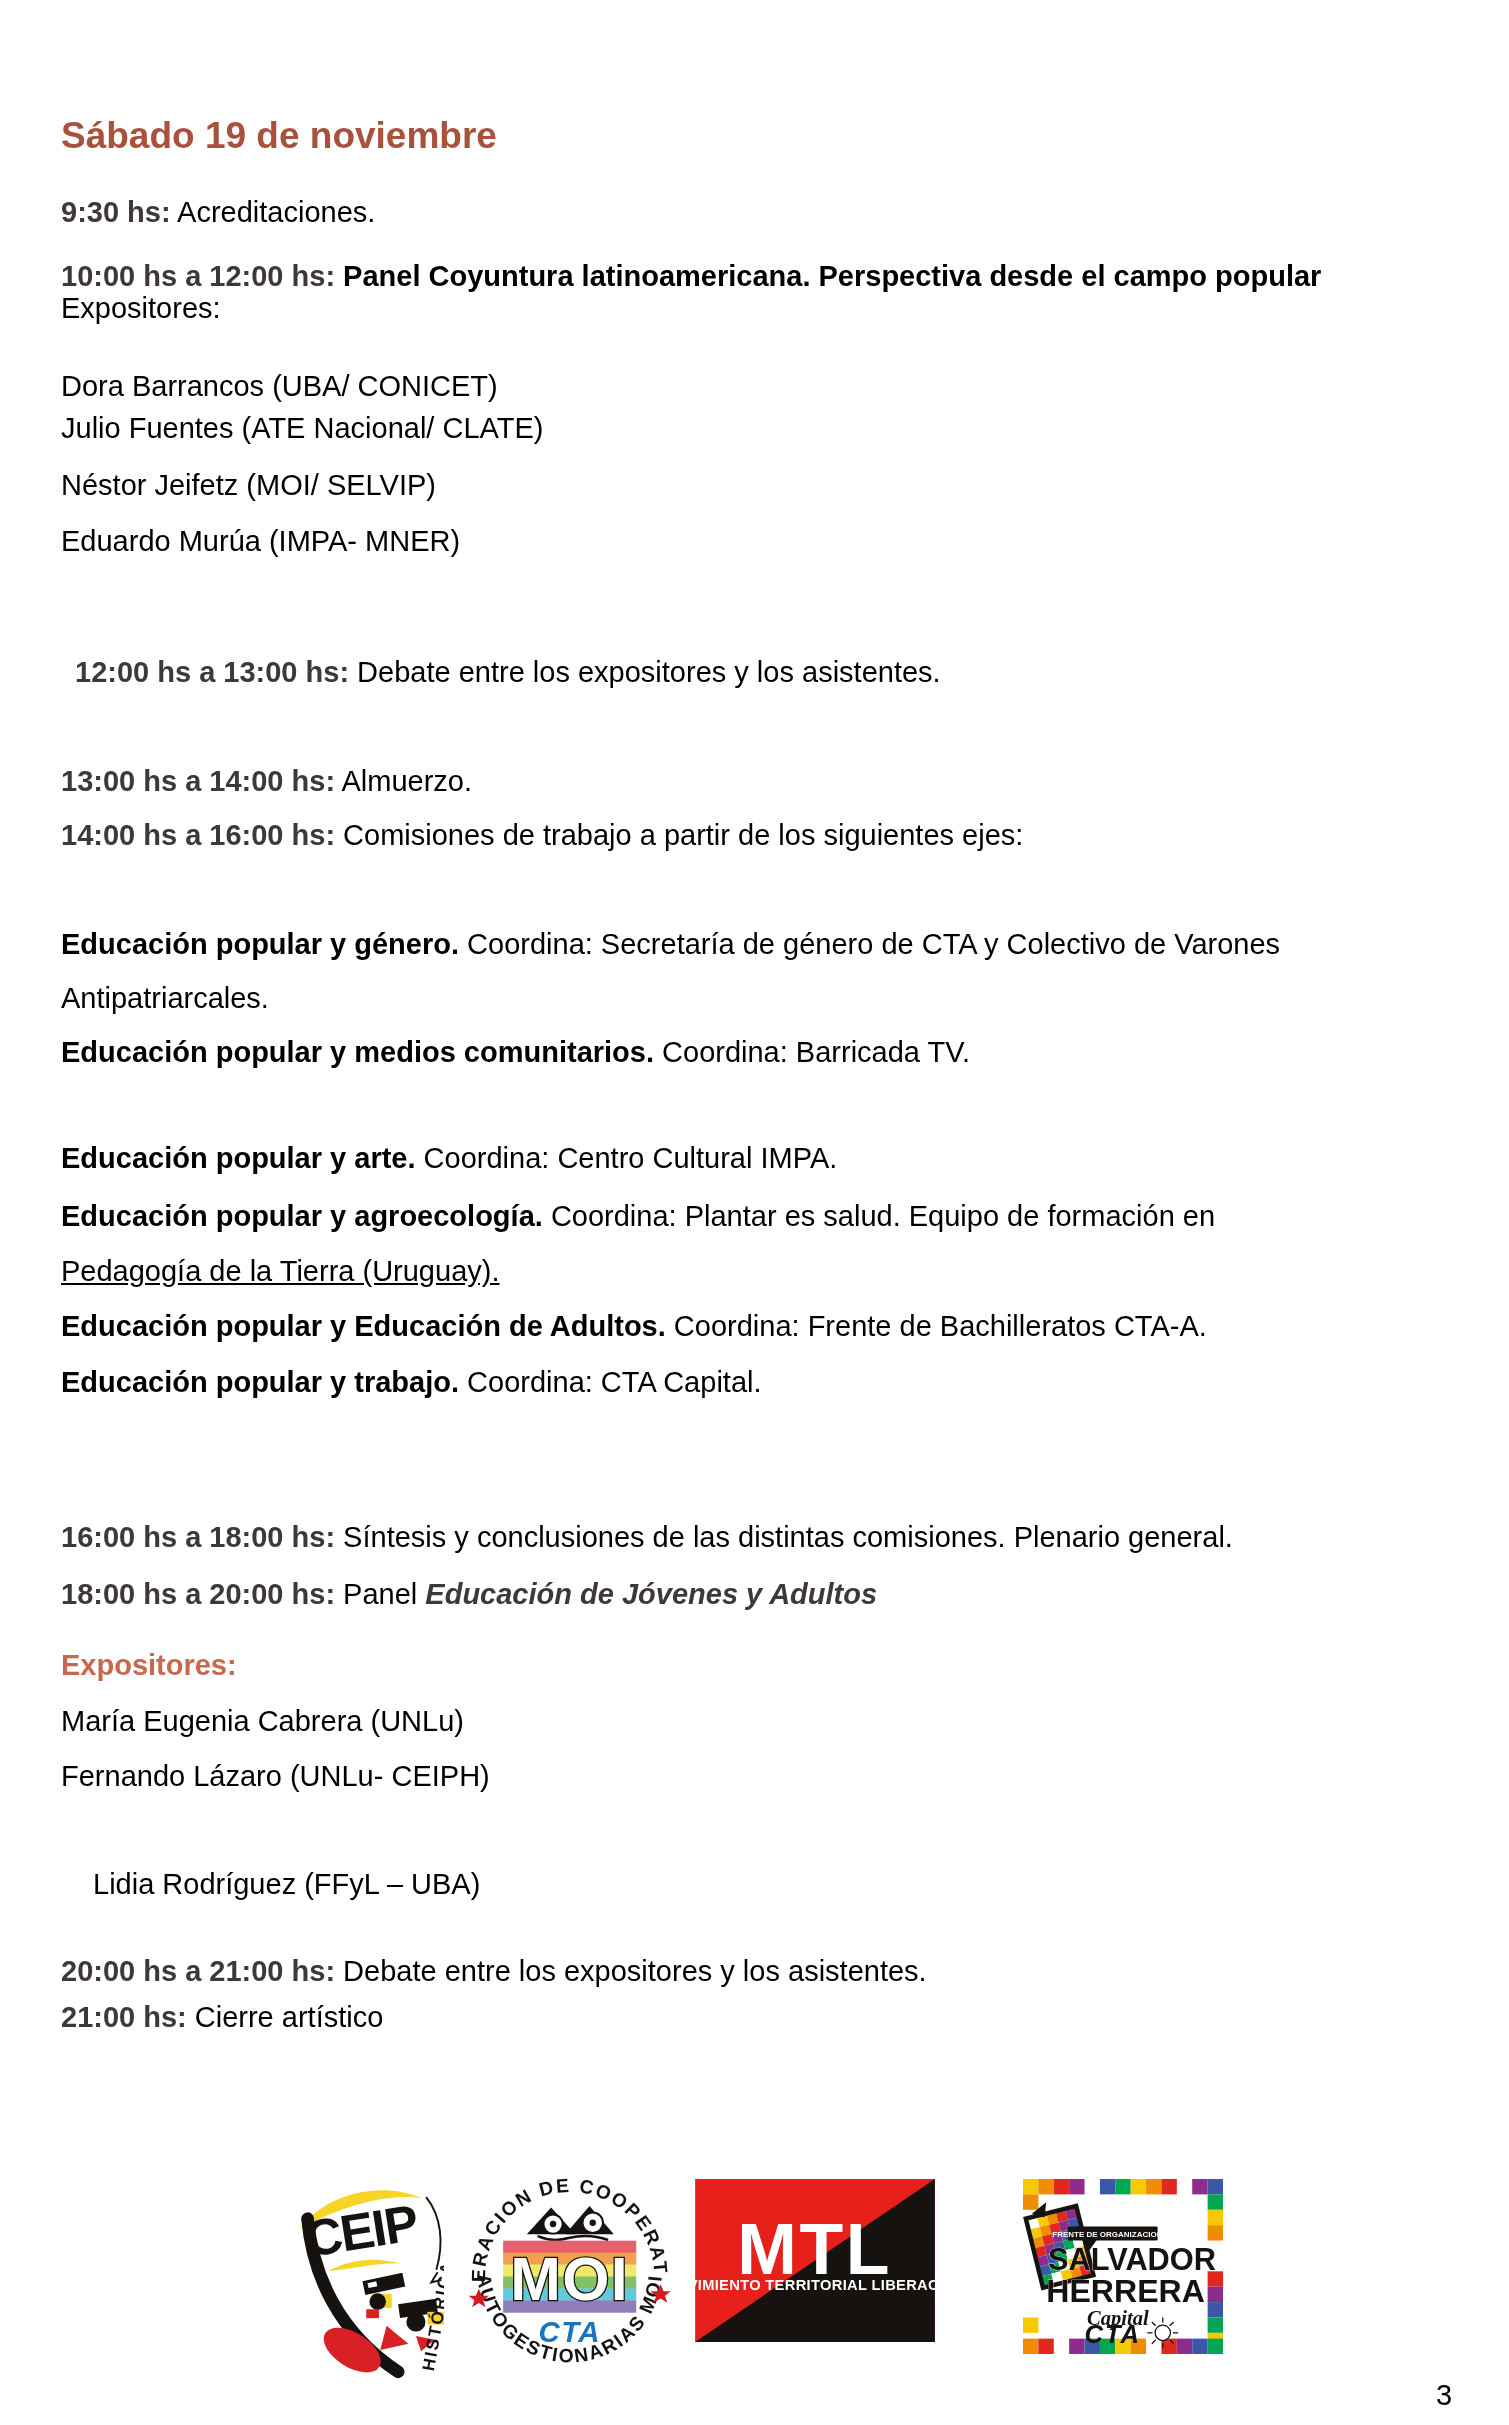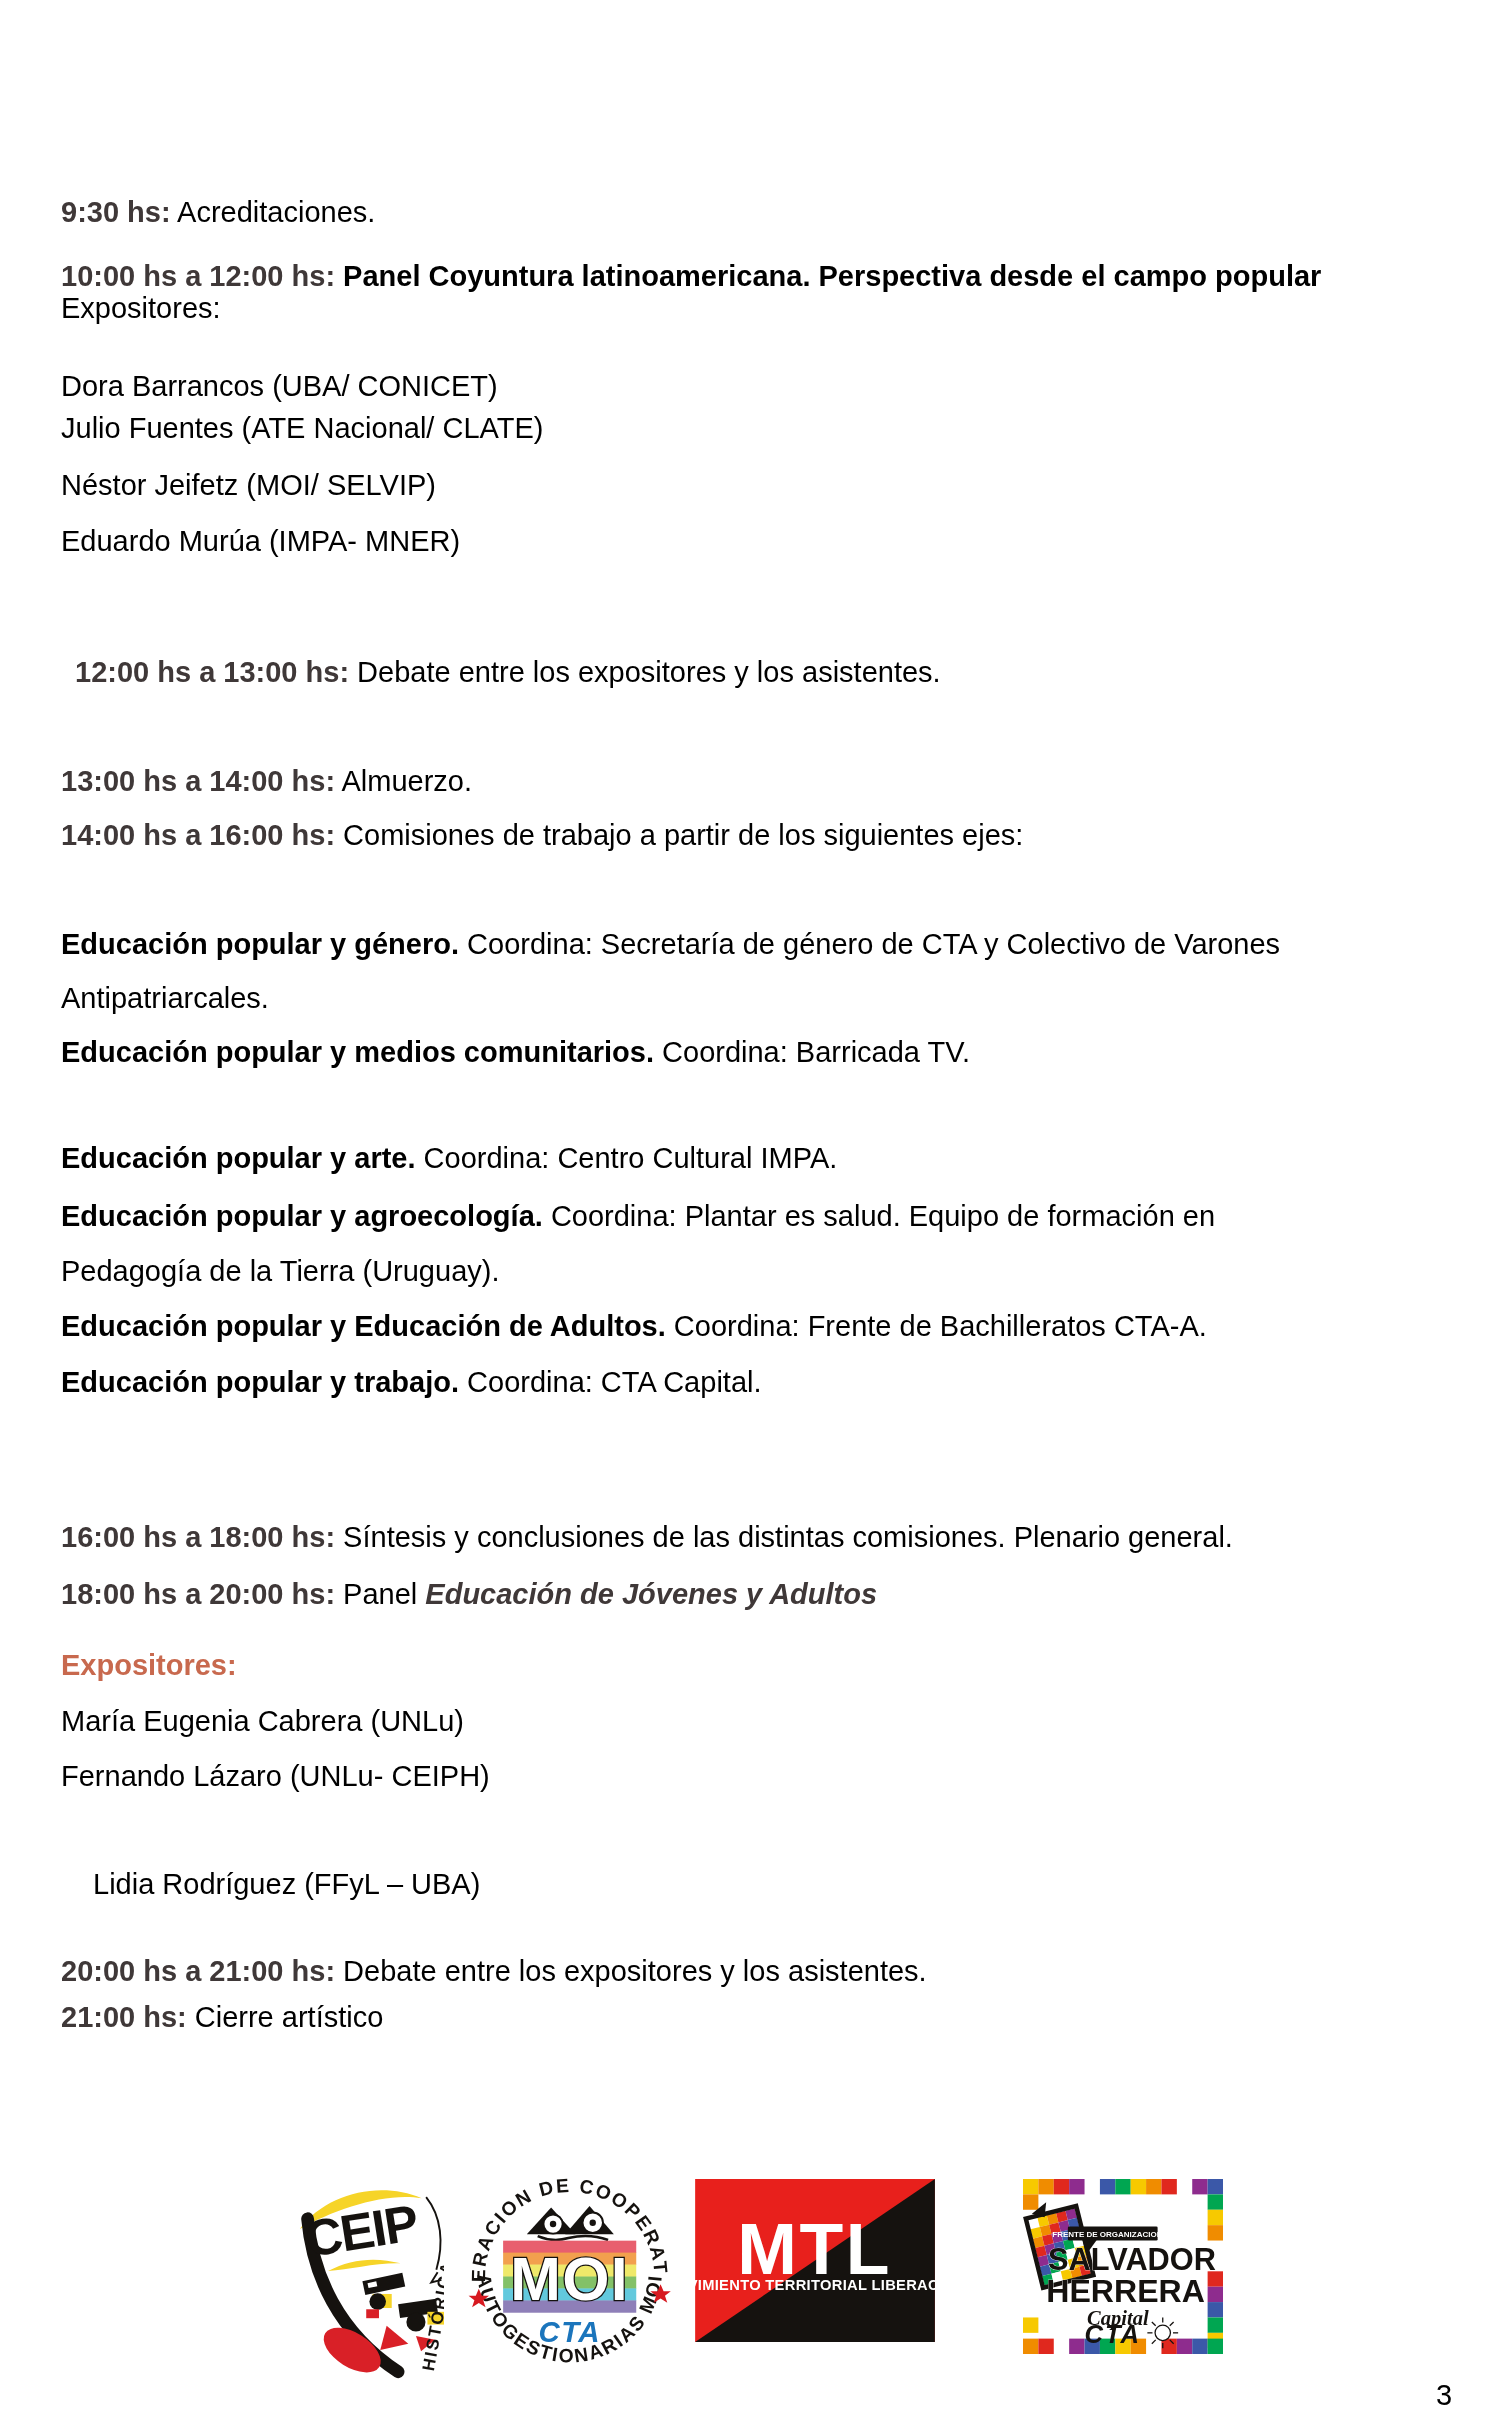--- a/index.html
+++ b/index.html
@@ -46,38 +46,39 @@
   #logo-mtl{left:695px;top:2179px;}
   #logo-sh{left:1023px;top:2179px;}
   svg text{font-family:"Liberation Sans", sans-serif;}
   .script-text{font-family:"Liberation Serif", serif;font-style:italic;font-weight:700;}
 </style>
 </head>
 <body>
 
 <div class="page">
 
+  <h1 class="doc-title">Sábado 19 de noviembre</h1>
 
   <div id="schedule">
       <div class="line" style="top: 198px; left: 61px;"><span class="seg-time">9:30 hs:</span><span class="seg-body"> Acreditaciones.</span></div>
       <div class="line" style="top: 262px; left: 61px;"><span class="seg-time">10:00 hs a 12:00 hs:</span><span class="seg-boldblack"> Panel Coyuntura latinoamericana. Perspectiva desde el campo popular</span></div>
       <div class="line" style="top: 294px; left: 61px;"><span class="seg-body">Expositores:</span></div>
       <div class="line" style="top: 358px; left: 61px; margin-top: 14px;"><span class="seg-body">Dora Barrancos (UBA/ CONICET)</span></div>
       <div class="line" style="top: 414px; left: 61px;"><span class="seg-body">Julio Fuentes (ATE Nacional/ CLATE)</span></div>
       <div class="line" style="top: 471px; left: 61px;"><span class="seg-body">Néstor Jeifetz (MOI/ SELVIP)</span></div>
       <div class="line" style="top: 527px; left: 61px;"><span class="seg-body">Eduardo Murúa (IMPA- MNER)</span></div>
       <div class="line" style="top: 658px; left: 75px;"><span class="seg-time">12:00 hs a 13:00 hs:</span><span class="seg-body"> Debate entre los expositores y los asistentes.</span></div>
       <div class="line" style="top: 767px; left: 61px;"><span class="seg-time">13:00 hs a 14:00 hs:</span><span class="seg-body"> Almuerzo.</span></div>
       <div class="line" style="top: 821px; left: 61px;"><span class="seg-time">14:00 hs a 16:00 hs:</span><span class="seg-body"> Comisiones de trabajo a partir de los siguientes ejes:</span></div>
       <div class="line" style="top: 930px; left: 61px;"><span class="seg-boldblack">Educación popular y género.</span><span class="seg-body"> Coordina: Secretaría de género de CTA y Colectivo de Varones</span></div>
       <div class="line" style="top: 984px; left: 61px;"><span class="seg-body">Antipatriarcales.</span></div>
       <div class="line" style="top: 1038px; left: 61px;"><span class="seg-boldblack">Educación popular y medios comunitarios.</span><span class="seg-body"> Coordina: Barricada TV.</span></div>
       <div class="line" style="top: 1144px; left: 61px;"><span class="seg-boldblack">Educación popular y arte.</span><span class="seg-body"> Coordina: Centro Cultural IMPA.</span></div>
       <div class="line" style="top: 1202px; left: 61px;"><span class="seg-boldblack">Educación popular y agroecología.</span><span class="seg-body"> Coordina: Plantar es salud. Equipo de formación en</span></div>
-      <div class="line" style="top: 1257px; left: 61px;"><span class="seg-body">Pedagogía de la Tierra (Uruguay).</span></div>
+      <div class="line" style="top: 1257px; left: 61px; text-decoration: underline;"><span class="seg-body">Pedagogía de la Tierra (Uruguay).</span></div>
       <div class="line" style="top: 1312px; left: 61px;"><span class="seg-boldblack">Educación popular y Educación de Adultos.</span><span class="seg-body"> Coordina: Frente de Bachilleratos CTA-A.</span></div>
       <div class="line" style="top: 1368px; left: 61px;"><span class="seg-boldblack">Educación popular y trabajo.</span><span class="seg-body"> Coordina: CTA Capital.</span></div>
       <div class="line" style="top: 1523px; left: 61px;"><span class="seg-time">16:00 hs a 18:00 hs:</span><span class="seg-body"> Síntesis y conclusiones de las distintas comisiones. Plenario general.</span></div>
       <div class="line" style="top: 1580px; left: 61px;"><span class="seg-time">18:00 hs a 20:00 hs:</span><span class="seg-body"> Panel </span><span class="seg-bolditalic">Educación de Jóvenes y Adultos</span></div>
       <div class="line" style="top: 1651px; left: 61px;"><span class="seg-redheading">Expositores:</span></div>
       <div class="line" style="top: 1707px; left: 61px;"><span class="seg-body">María Eugenia Cabrera (UNLu)</span></div>
       <div class="line" style="top: 1762px; left: 61px;"><span class="seg-body">Fernando Lázaro (UNLu- CEIPH)</span></div>
       <div class="line" style="top: 1870px; left: 61px; margin-left: 32px;"><span class="seg-body">Lidia Rodríguez (FFyL – UBA)</span></div>
       <div class="line" style="top: 1957px; left: 61px;"><span class="seg-time">20:00 hs a 21:00 hs:</span><span class="seg-body"> Debate entre los expositores y los asistentes.</span></div>
       <div class="line" style="top: 2003px; left: 61px;"><span class="seg-time">21:00 hs:</span><span class="seg-body"> Cierre artístico</span></div>

